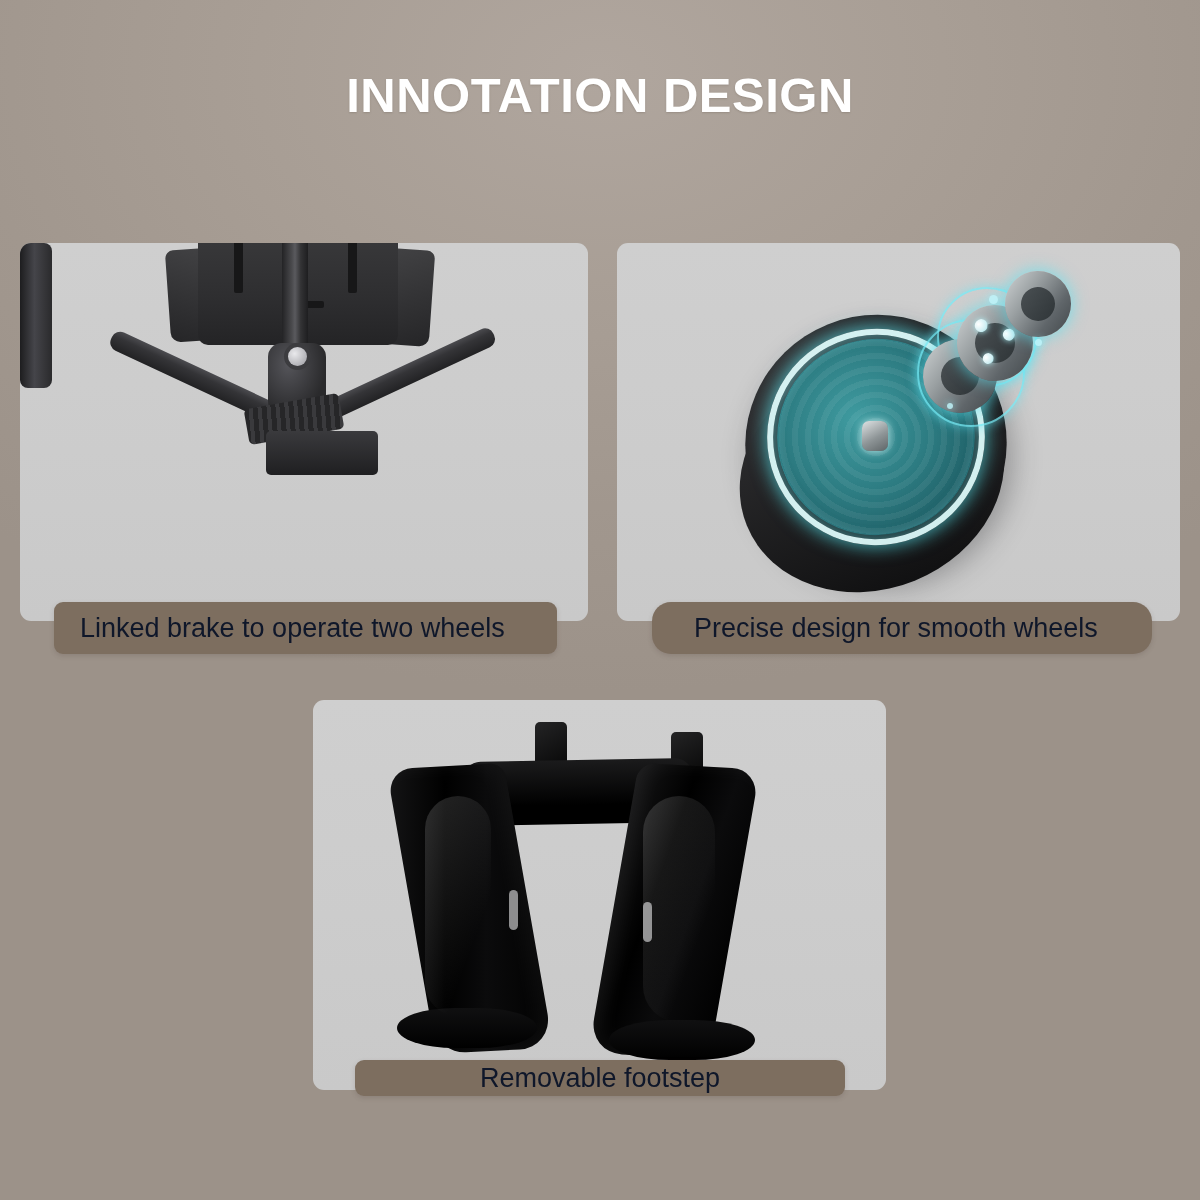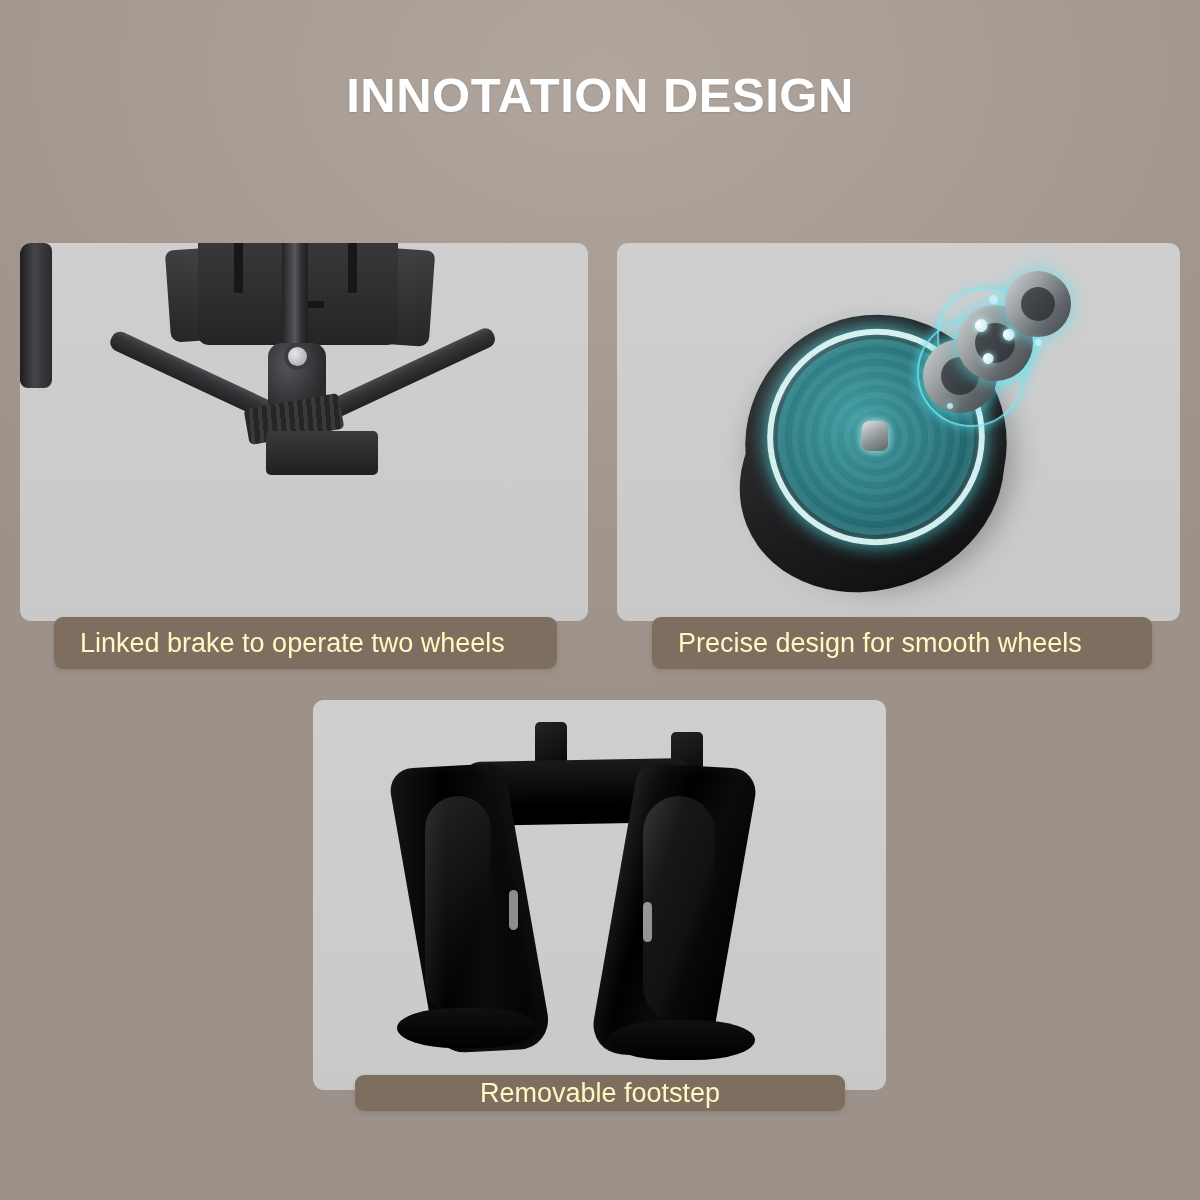--- a/index.html
+++ b/index.html
@@ -34,29 +34,28 @@
   }
   #card-brake    { left:20px;  top:243px; width:568px; height:378px; }
   #card-wheel    { left:617px; top:243px; width:563px; height:378px; }
   #card-footstep { left:313px; top:700px; width:573px; height:390px; }
 
   
   .caption {
     position:absolute;
     background:#7d6e5f;
     border-radius:9px;
-    color:#fef9c3;
+    color:#0f172a;
     font-size:27px;
     display:flex;
     align-items:center;
     box-shadow:0 2px 5px rgba(70,58,48,.18);
-    margin-top:15px;
   }
   #cap-brake    { left:54px;  top:602px; width:503px; height:52px; padding-left:26px; }
-  #cap-wheel    { left:652px; top:602px; width:500px; height:52px; padding-left:26px; }
+  #cap-wheel    { left:652px; top:602px; width:500px; height:52px; padding-left:42px;border-radius:19px; }
   #cap-footstep { left:355px; top:1060px; width:490px; height:36px; justify-content:center; }
 
   
   .scene { position:absolute; inset:0; }
 
   .blk { position:absolute; background:#2c2c2e; }
 
   
   .s1-body {
     left:178px; top:-16px; width:200px; height:118px;

